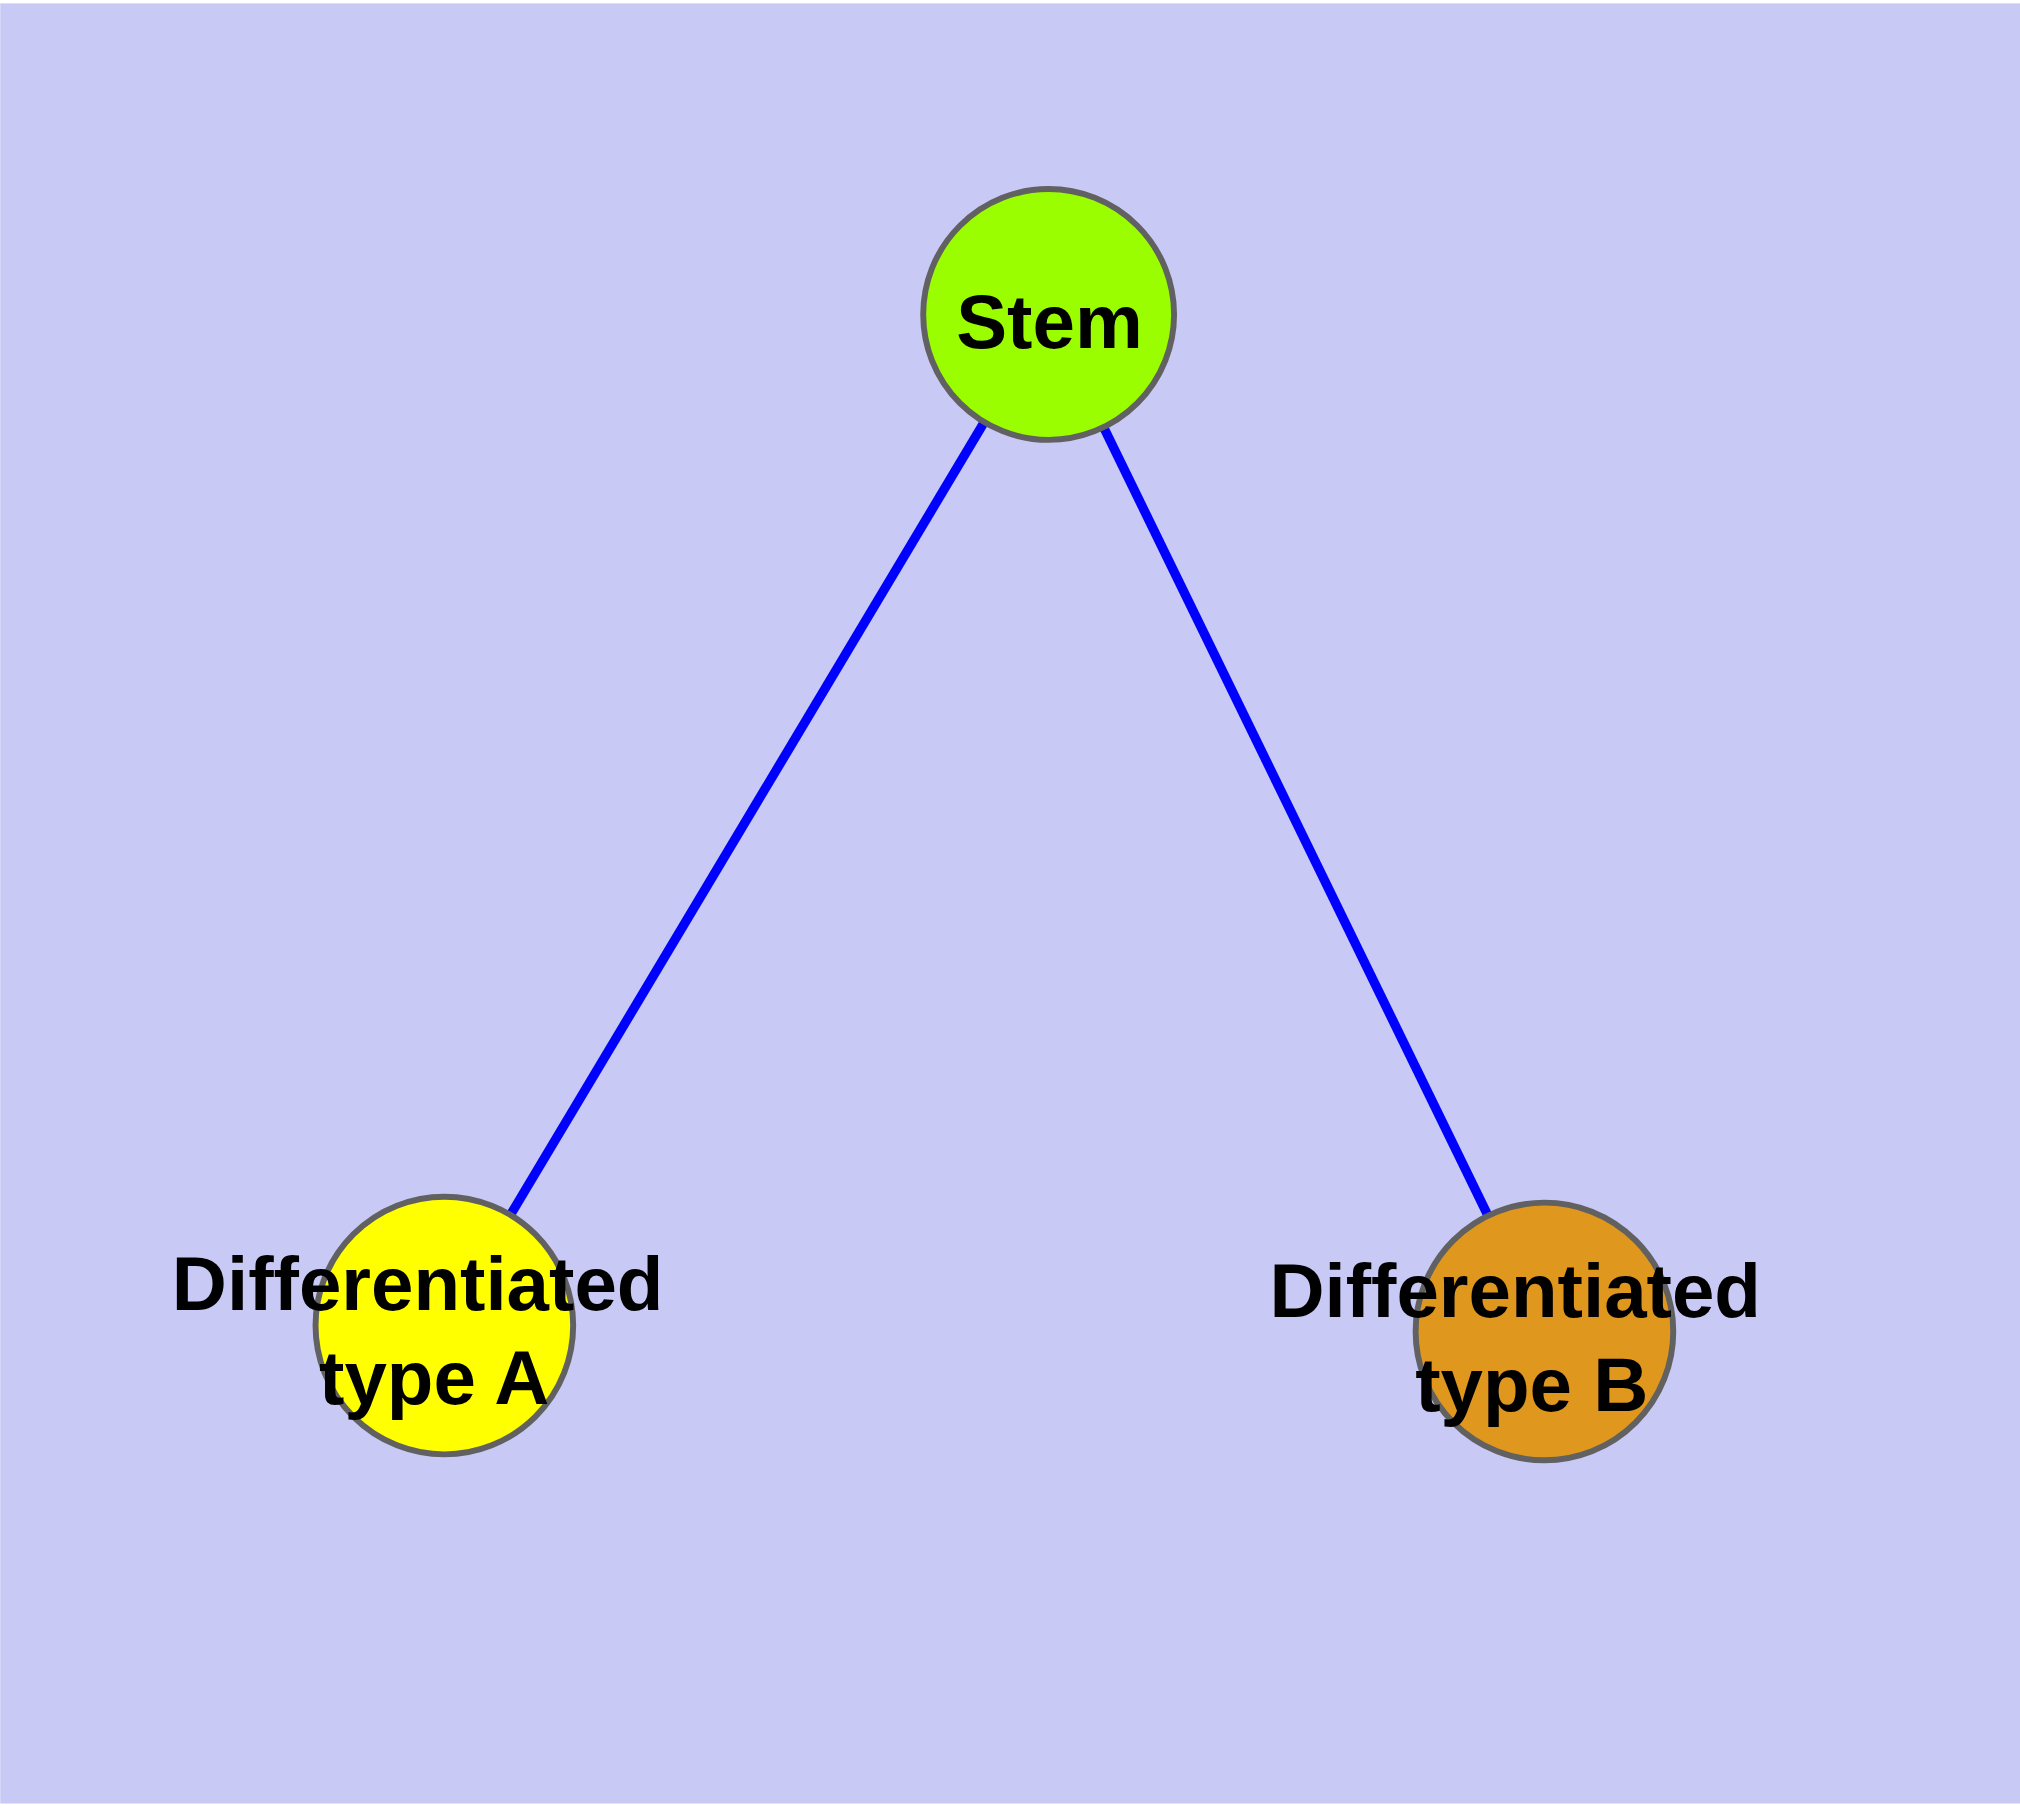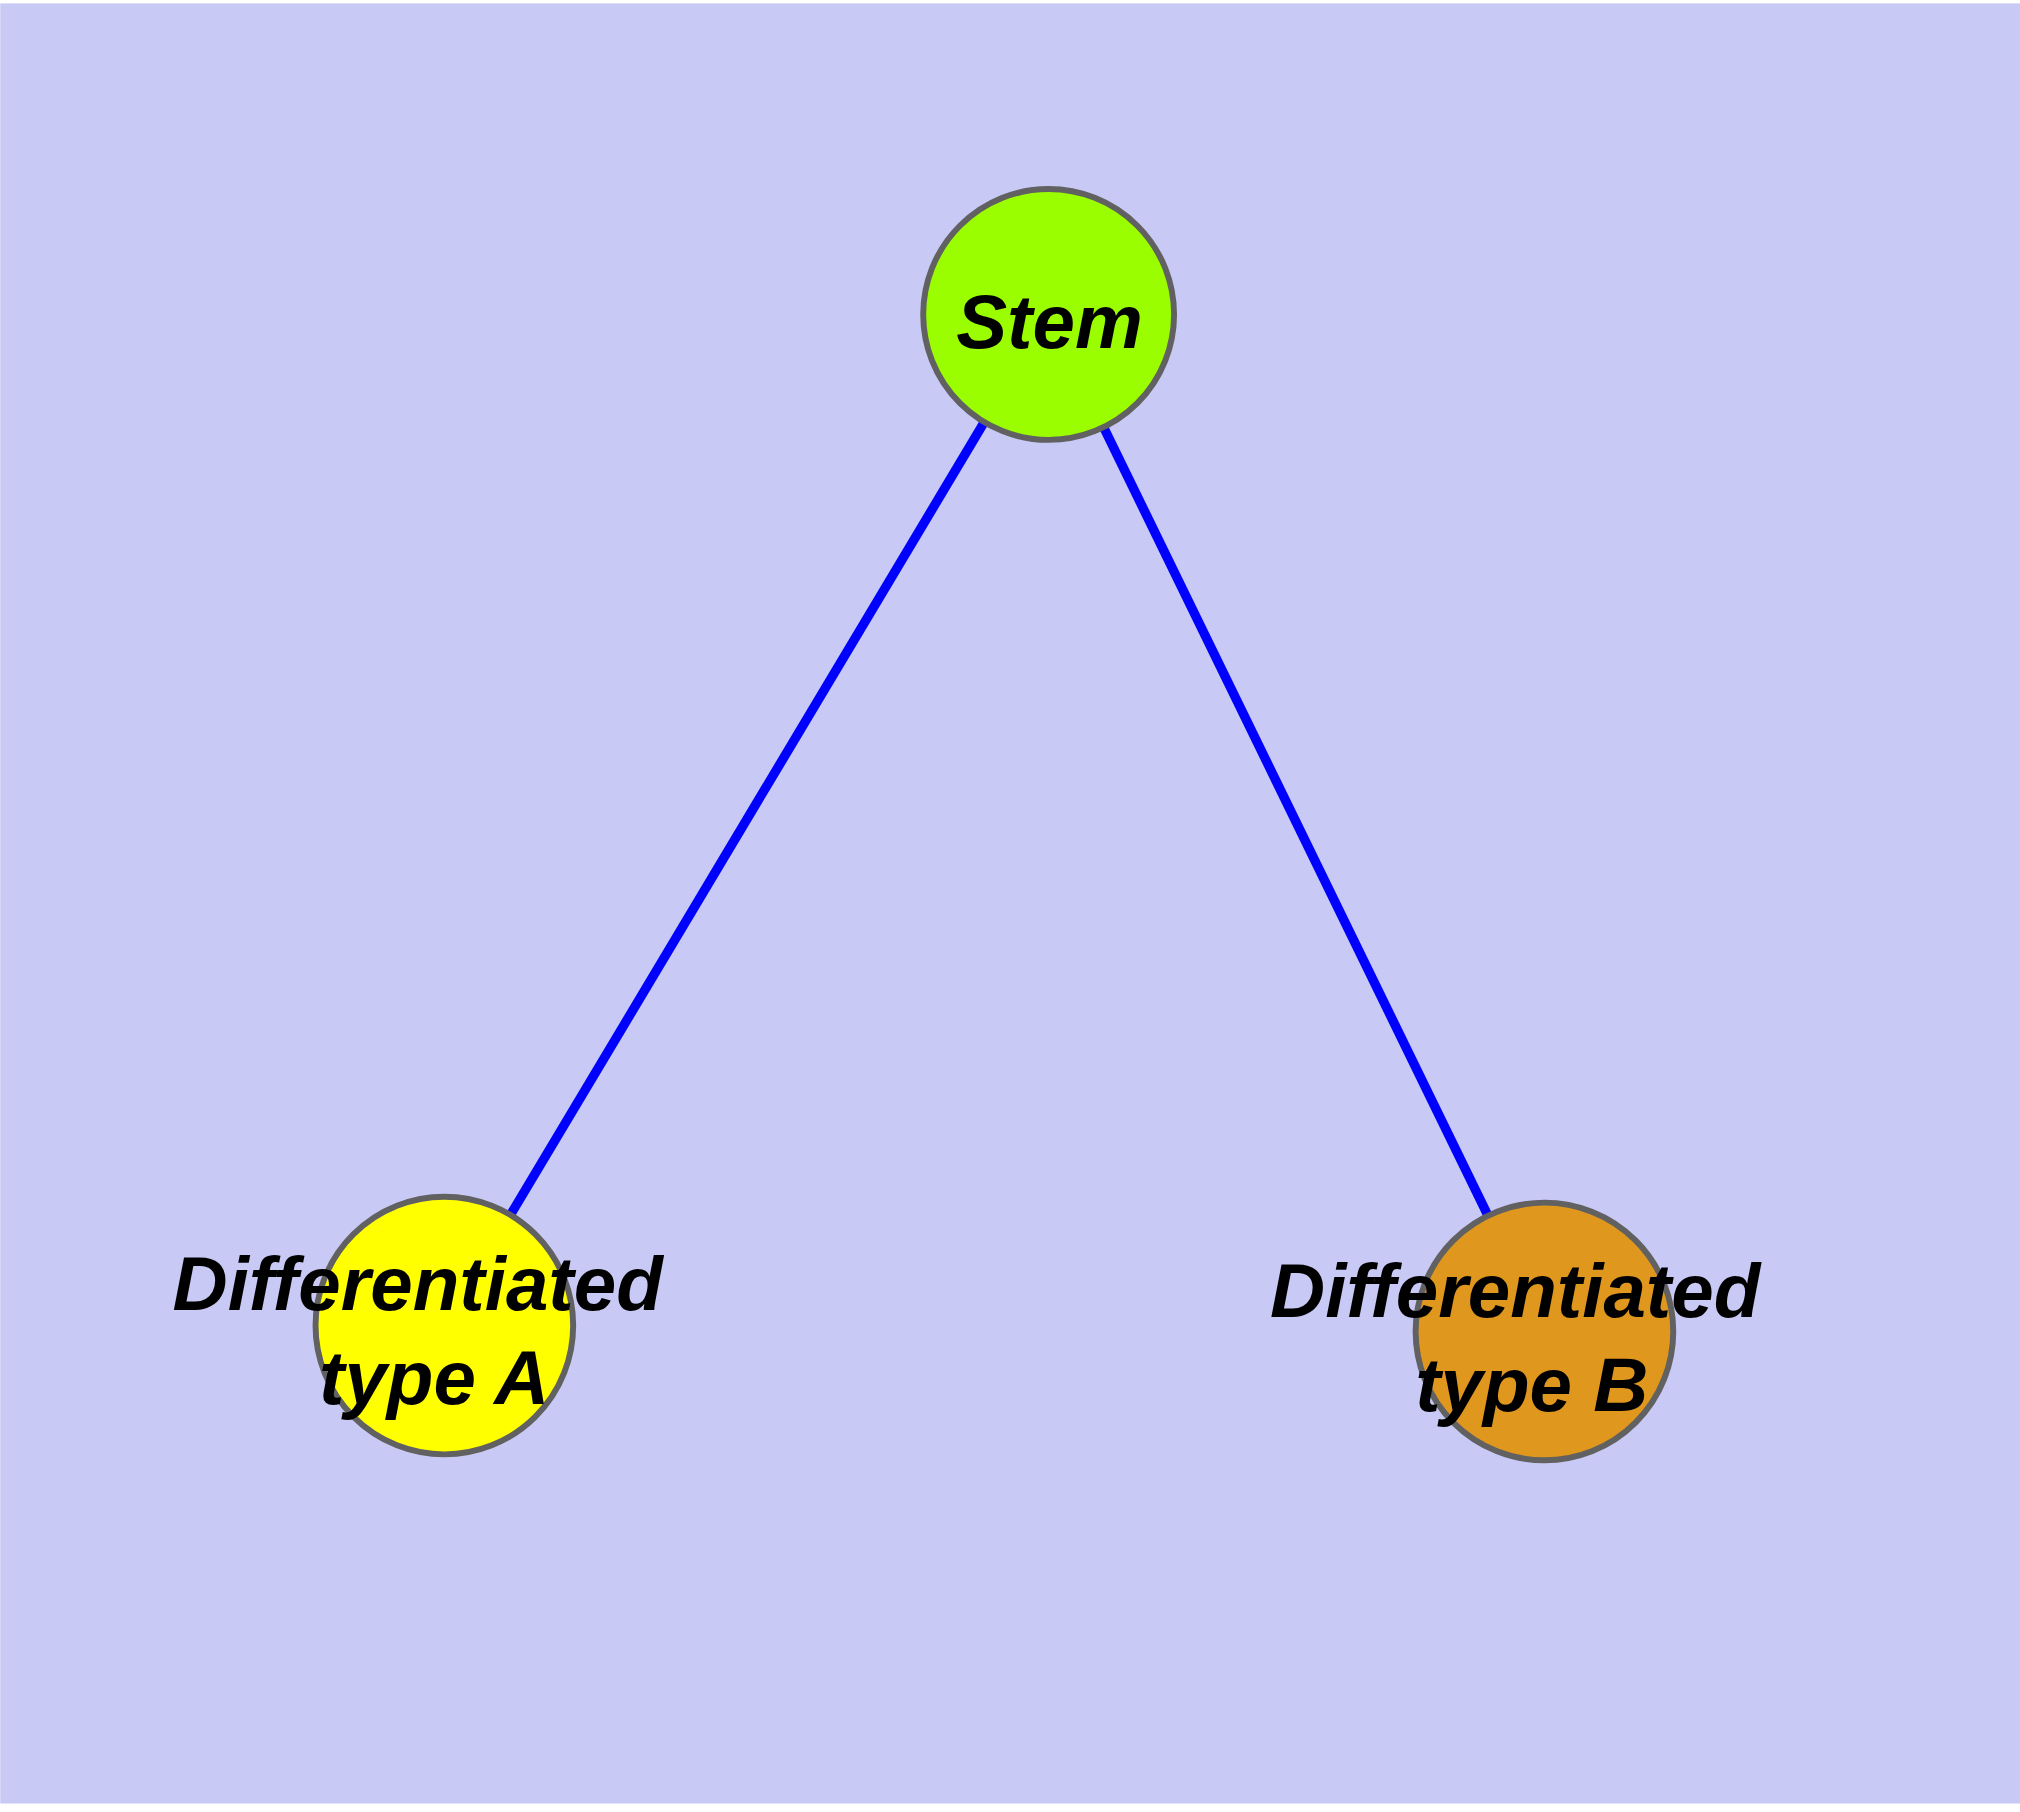--- a/index.html
+++ b/index.html
@@ -7,21 +7,20 @@
     padding: 0;
     background: #ffffff;
     width: 2021px;
     height: 1812px;
     overflow: hidden;
   }
   .diagram-wrap {
     position: relative;
     width: 2021px;
     height: 1812px;
-    font-style: italic;
   }
   svg.graph {
     display: block;
     width: 2021px;
     height: 1812px;
   }
   .edge {
     stroke: #0000ff;
     stroke-width: 11;
     fill: none;

